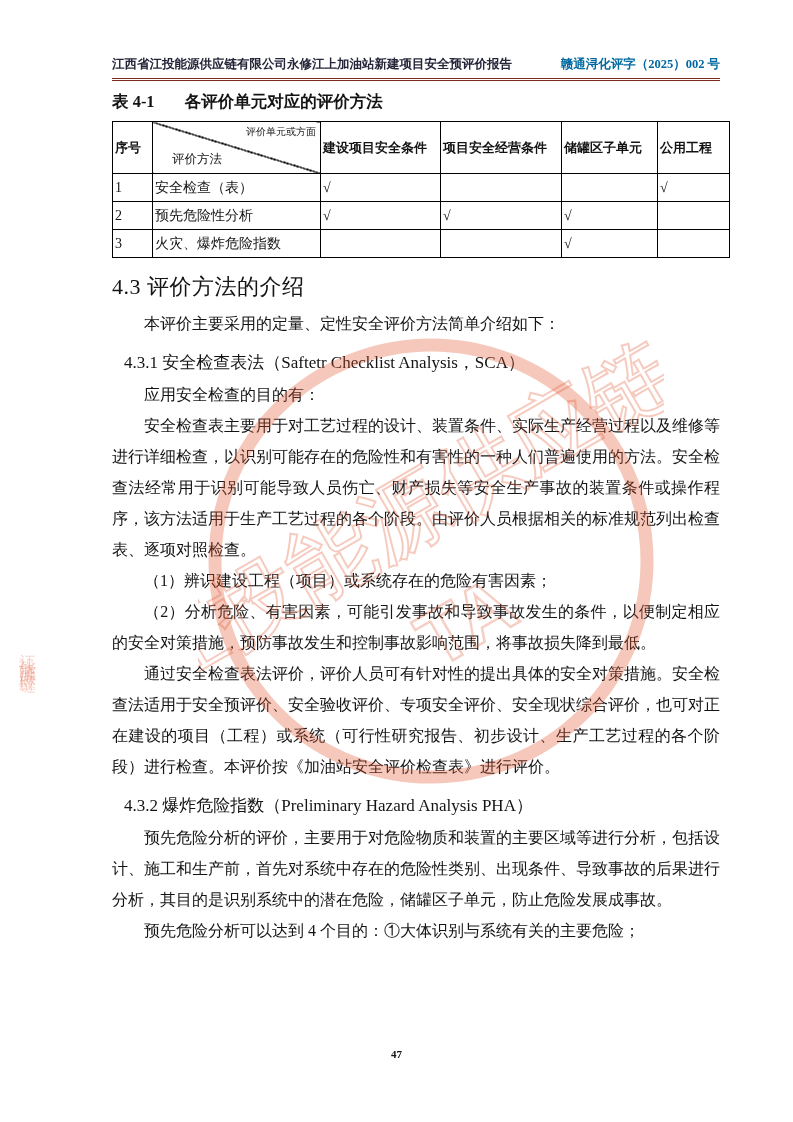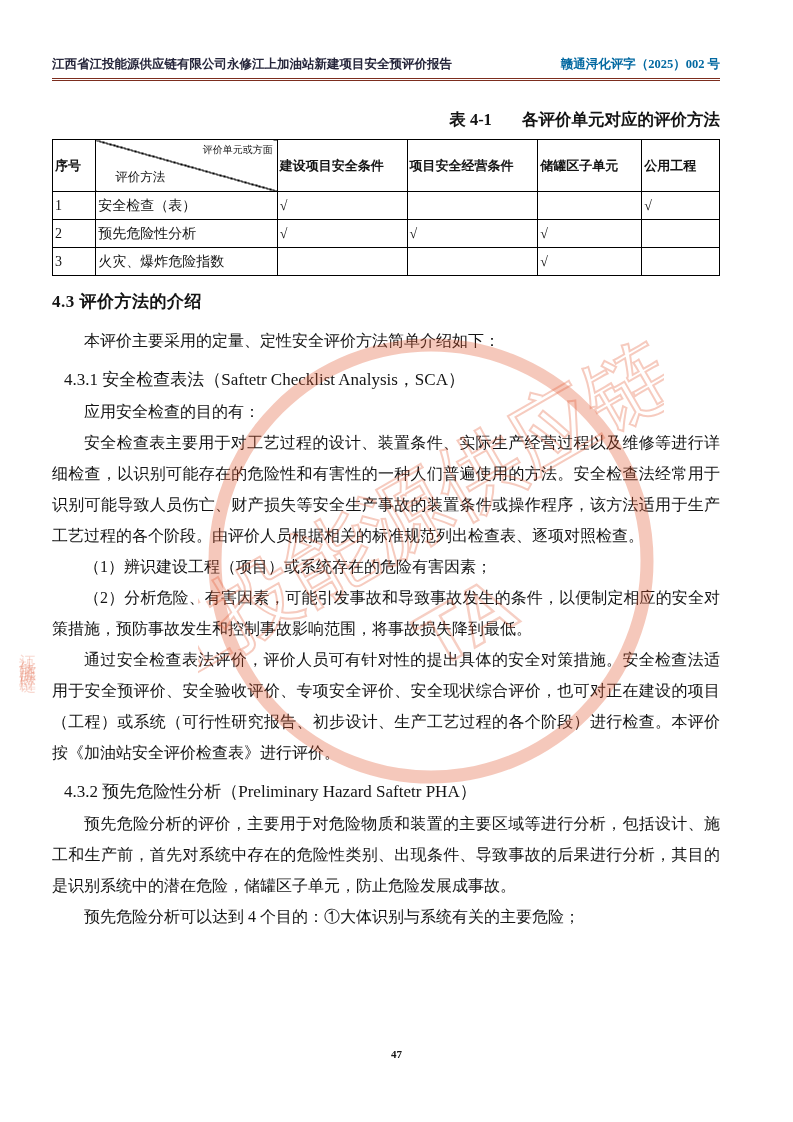--- a/index.html
+++ b/index.html
@@ -4,33 +4,33 @@
 <style>
   * { margin:0; padding:0; box-sizing:border-box; }
   html,body { width:793px; height:1122px; }
   body {
     position:relative;
     background:#ffffff;
     font-family:"Liberation Serif","DejaVu Serif",serif;
     color:#141414;
     overflow:hidden;
   }
-  .page { position:absolute; inset:0; padding:56px 73px 0 52px; }
+  .page { position:absolute; inset:0; padding:56px 73px 0 112px; }
 
   
   .doc-header {
     display:flex; justify-content:space-between; align-items:flex-end;
     padding-bottom:5px;
     border-bottom:3px double #7c2d1e;
     font-weight:bold; font-size:12.5px; color:#25253a;
   }
   .doc-header .right { color:#0369a1; white-space:nowrap; margin-left:14px; }
 
   
-  .table-caption { text-align:right; font-weight:bold; font-size:16.5px; margin:28px 0 8px; }
+  .table-caption { text-align:left; font-weight:bold; font-size:16.5px; margin:10px 0 8px; }
   .table-caption .cap-text { margin-left:26px; }
 
   table.eval { width:100%; border-collapse:collapse; table-layout:fixed; font-size:13.5px; }
   table.eval th, table.eval td {
     border:1px solid #000; text-align:left; vertical-align:middle; padding:1px 2px;
   }
   table.eval thead th { height:52px; font-weight:bold; font-size:13px; }
   table.eval tbody td { height:28px; font-size:14px; }
 
   .diag {
@@ -39,21 +39,21 @@
       transparent calc(50% - 0.7px),
       #000 calc(50% - 0.7px),
       #000 calc(50% + 0.7px),
       transparent calc(50% + 0.7px));
   }
   .diag .top    { position:absolute; top:3px;  right:4px; font-size:10px;  font-weight:normal; }
   .diag .bottom { position:absolute; left:19px; bottom:5px; font-size:12.5px; font-weight:normal; }
 
   
   .body-text { margin-top:14px; }
-  .h2 { font-size:17px; font-weight:bold; margin:14px 0 12px; letter-spacing:0.5px; }
+  .h2 { font-size:22px; font-weight:normal; margin:14px 0 6px; letter-spacing:0.5px; }
   .h3 { font-size:17px;   font-weight:normal; margin:12px 12px 5px; }
   p.para { font-size:16px; line-height:31px; text-align:justify; text-indent:2em; }
 
   
   .page-number {
     position:absolute; left:0; right:0; bottom:62px;
     text-align:center; font-size:11px; font-weight:bold;
   }
 
   
@@ -132,21 +132,21 @@
     <div class="h2">4.3 评价方法的介绍</div>
     <p class="para">本评价主要采用的定量、定性安全评价方法简单介绍如下：</p>
 
     <div class="h3">4.3.1 安全检查表法（Saftetr Checklist Analysis，SCA）</div>
     <p class="para">应用安全检查的目的有：</p>
     <p class="para">安全检查表主要用于对工艺过程的设计、装置条件、实际生产经营过程以及维修等进行详细检查，以识别可能存在的危险性和有害性的一种人们普遍使用的方法。安全检查法经常用于识别可能导致人员伤亡、财产损失等安全生产事故的装置条件或操作程序，该方法适用于生产工艺过程的各个阶段。由评价人员根据相关的标准规范列出检查表、逐项对照检查。</p>
     <p class="para">（1）辨识建设工程（项目）或系统存在的危险有害因素；</p>
     <p class="para">（2）分析危险、有害因素，可能引发事故和导致事故发生的条件，以便制定相应的安全对策措施，预防事故发生和控制事故影响范围，将事故损失降到最低。</p>
     <p class="para">通过安全检查表法评价，评价人员可有针对性的提出具体的安全对策措施。安全检查法适用于安全预评价、安全验收评价、专项安全评价、安全现状综合评价，也可对正在建设的项目（工程）或系统（可行性研究报告、初步设计、生产工艺过程的各个阶段）进行检查。本评价按《加油站安全评价检查表》进行评价。</p>
 
-    <div class="h3">4.3.2 预先危险性分析（Preliminary Hazard Saftetr PHA）</div>
+    <div class="h3">4.3.2 爆炸危险指数（Preliminary Hazard Analysis PHA）</div>
     <p class="para">预先危险分析的评价，主要用于对危险物质和装置的主要区域等进行分析，包括设计、施工和生产前，首先对系统中存在的危险性类别、出现条件、导致事故的后果进行分析，其目的是识别系统中的潜在危险，储罐区子单元，防止危险发展成事故。</p>
     <p class="para">预先危险分析可以达到 4 个目的：①大体识别与系统有关的主要危险；</p>
   </div>
 
 </div>
 
 <svg class="wm" width="466" height="466" viewBox="0 0 466 466" aria-hidden="true">
   <circle cx="233" cy="233" r="216" fill="none" stroke="#e0532c" stroke-opacity="0.32" stroke-width="13"></circle>
   <g transform="rotate(-30 233 233)">
     <text x="233" y="210" text-anchor="middle" font-size="86" fill="none" stroke="#e0532c" stroke-opacity="0.30" stroke-width="2">江投能源供应链</text>

